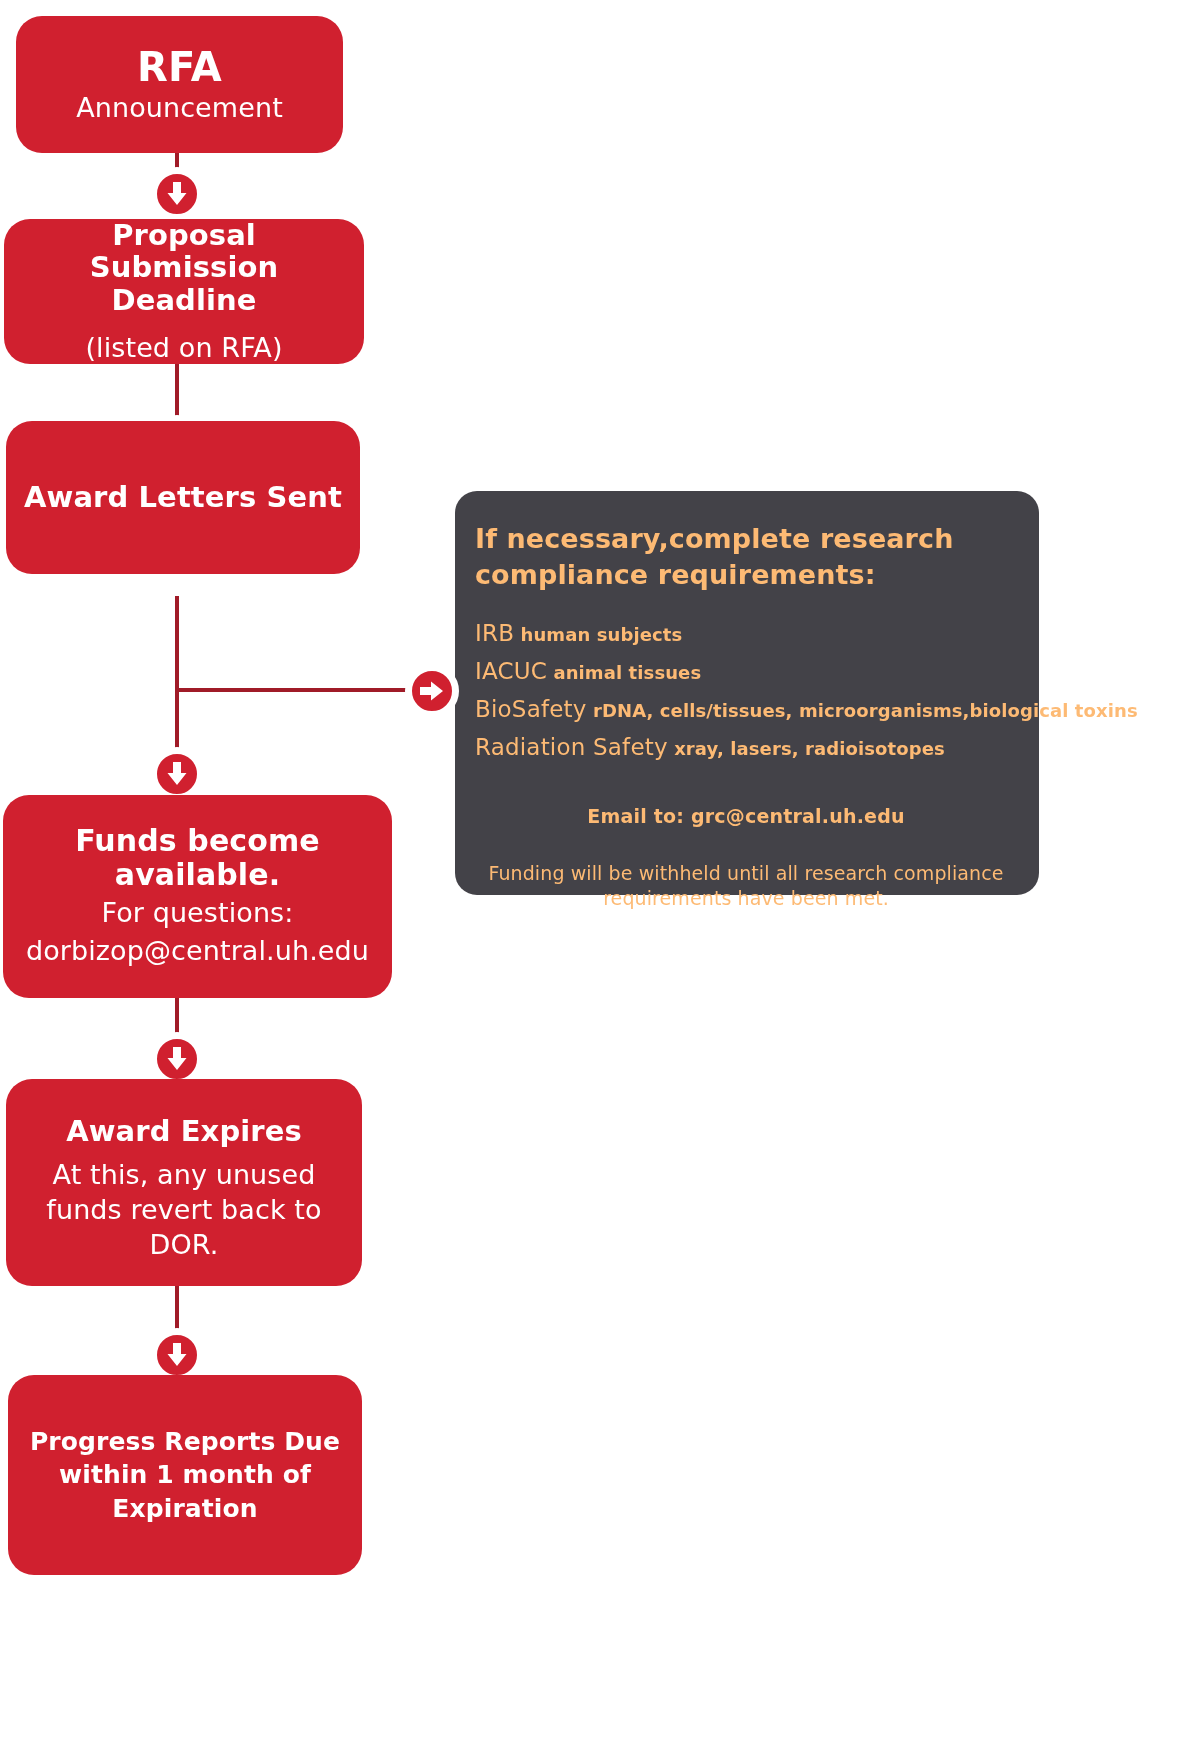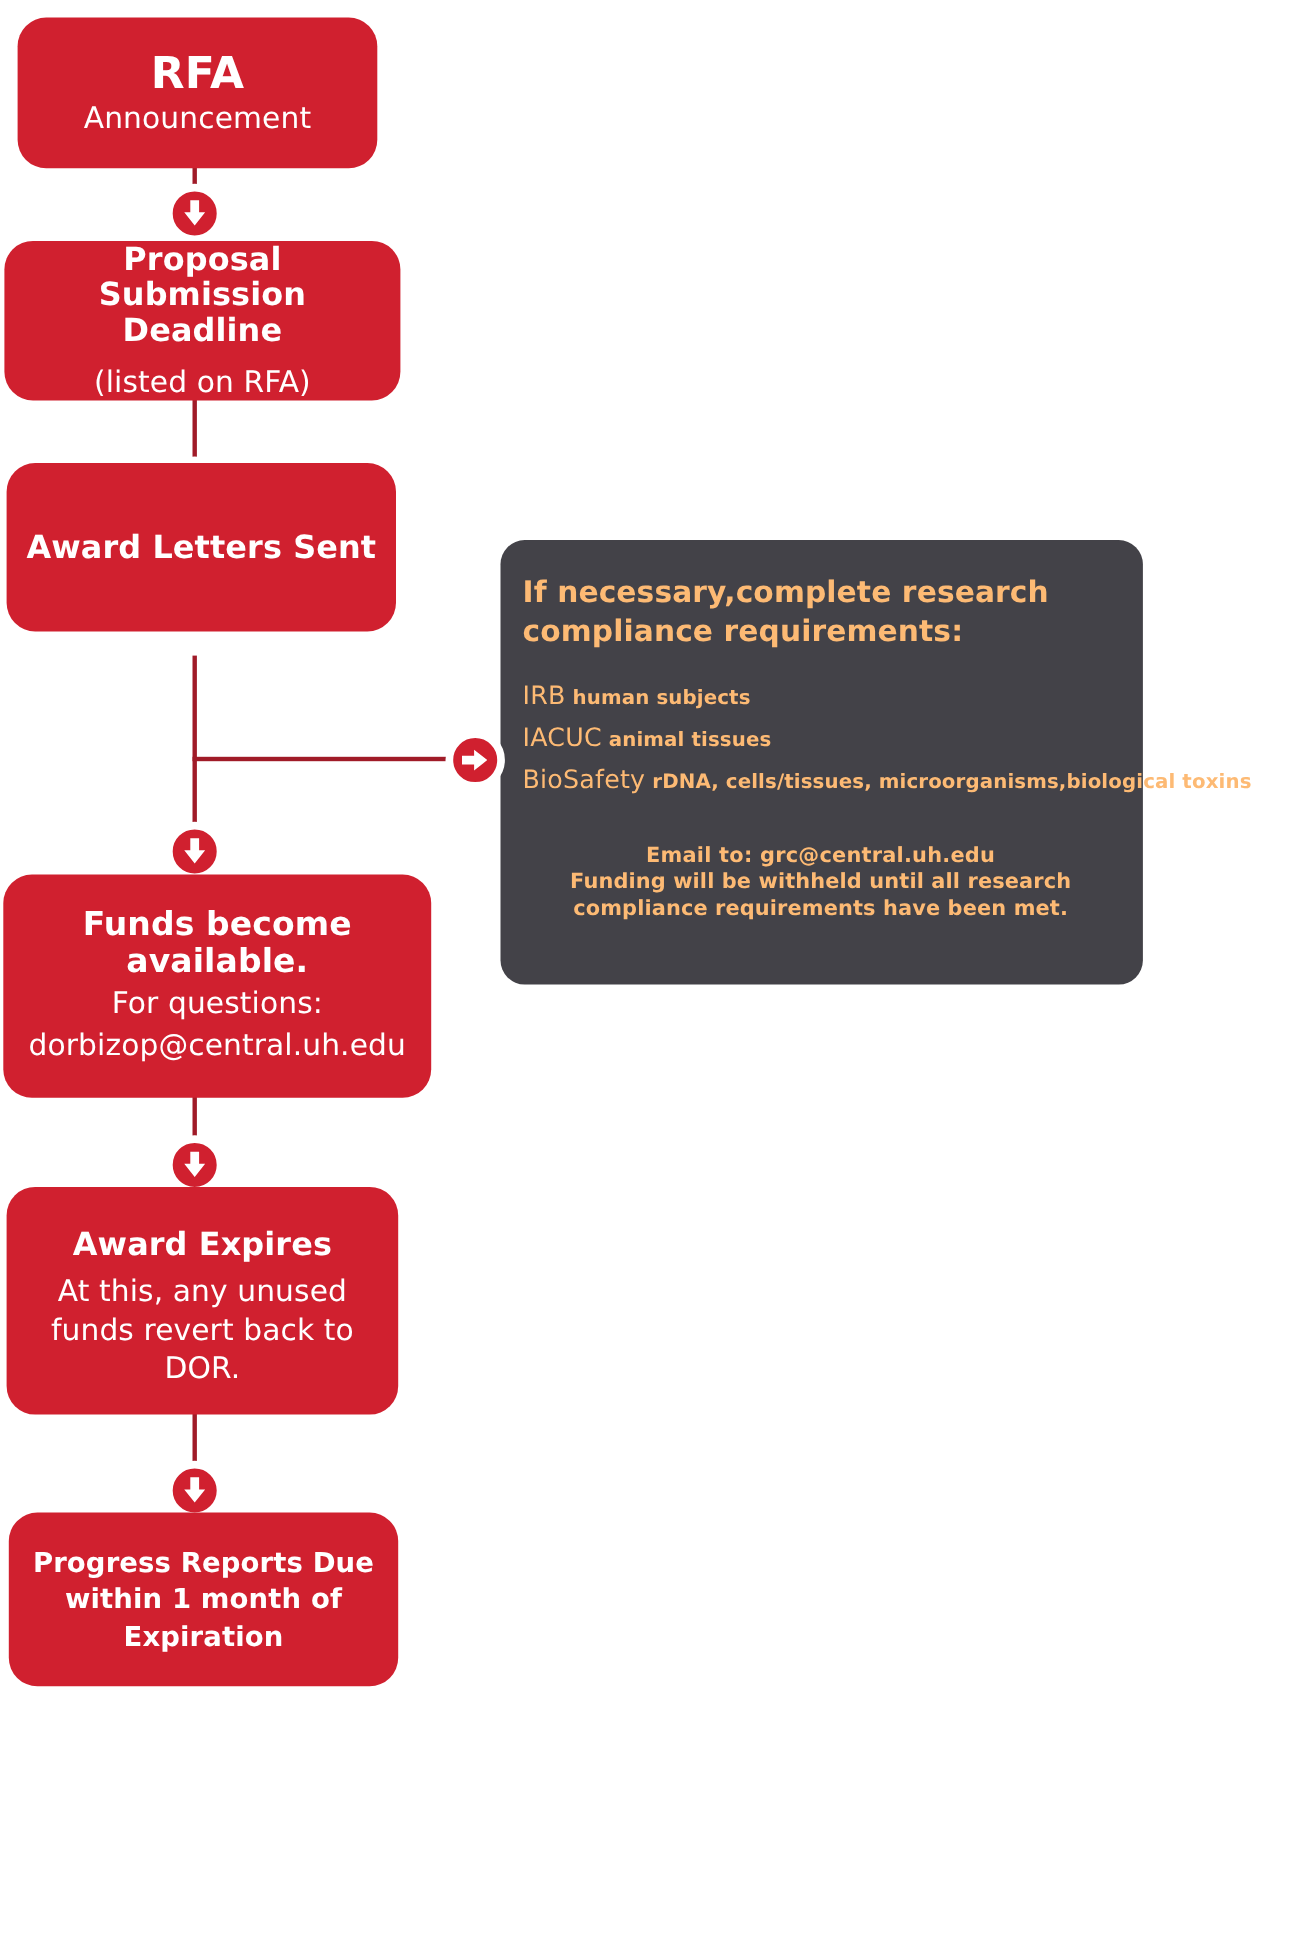--- a/index.html
+++ b/index.html
@@ -57,21 +57,21 @@
   #node-award-letters .title { font-size: 29px; }
 
   #node-funds          { left: 3px;   top: 795px;  width: 389px; height: 203px; }
   #node-funds .title   { font-size: 30px; }
   #node-funds .sub     { font-size: 27px; line-height: 1.28; margin-top: 4px; }
 
   #node-expires        { left: 6px;   top: 1079px; width: 356px; height: 207px; }
   #node-expires .title { font-size: 29px; margin-bottom: 10px; margin-top: 12px; }
   #node-expires .sub   { font-size: 27px; line-height: 1.3; }
 
-  #node-progress       { left: 8px;   top: 1375px; width: 354px; height: 158px; }
+  #node-progress       { left: 8px;   top: 1375px; width: 354px; height: 200px; }
   #node-progress .title{ font-size: 25px; line-height: 1.34; }
 
   
   #panel-compliance {
     position: absolute;
     left: 455px;
     top: 491px;
     width: 584px;
     height: 404px;
     background: #434248;
@@ -108,22 +108,23 @@
     text-align: center;
     font-size: 19px;
     font-weight: bold;
     margin-top: 38px;
     letter-spacing: 0.2px;
   }
 
   #panel-compliance .panel-note {
     text-align: center;
     font-size: 19px;
-    font-weight: bold;
+    font-weight: normal;
     line-height: 1.35;
+    margin-top: 34px;
     letter-spacing: 0.1px;
   }
 
   
   .connector-v {
     position: absolute;
     width: 4px;
     background: #a01b28;
   }
   .connector-h {
@@ -205,20 +206,24 @@
     <div class="req-line">
       <span class="req-term">IACUC</span>
       <span class="req-desc">animal tissues</span>
     </div>
 
     <div class="req-line">
       <span class="req-term">BioSafety</span>
       <span class="req-desc">rDNA, cells/tissues, microorganisms,biological toxins</span>
     </div>
 
+    <div class="req-line">
+      <span class="req-term">Radiation Safety</span>
+      <span class="req-desc">xray, lasers, radioisotopes</span>
+    </div>
 
     <div class="panel-email">Email to: grc@central.uh.edu</div>
     <div class="panel-note">Funding will be withheld until all research compliance requirements have been met.</div>
   </div>
 
   <div class="arrow-badge" id="arrow-right">
     <svg width="28" height="26" viewBox="0 0 28 26" aria-hidden="true">
       <path d="M2 9 v8 h11 v5.5 L25 13 L13 3.5 V9 Z" fill="#ffffff"></path>
     </svg>
   </div>

